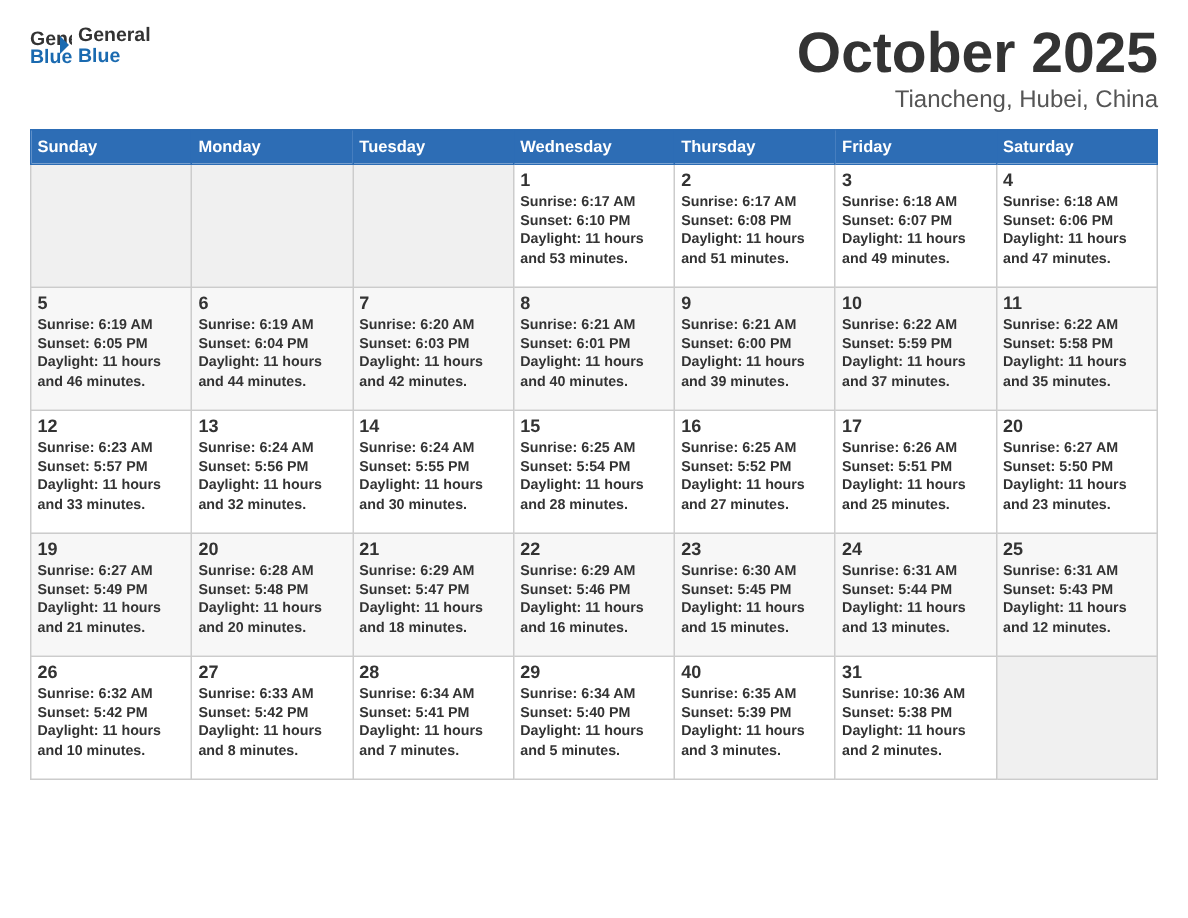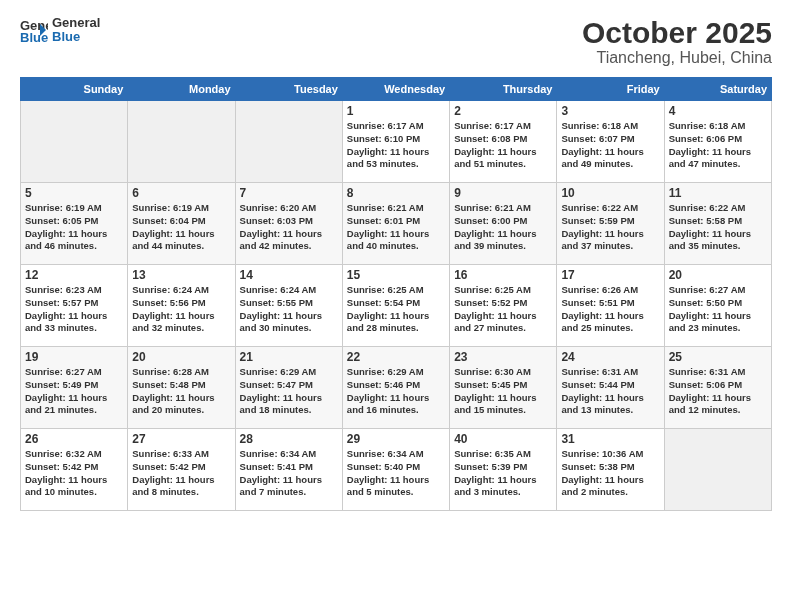--- a/index.html
+++ b/index.html
@@ -27,41 +27,41 @@
       gap: 4px;
     }
     .logo-icon {
       width: 28px;
       height: 28px;
     }
     .title-block {
       text-align: right;
     }
     .month-title {
-      font-size: 30px;
+      font-size: 38px;
       font-weight: bold;
       color: #333;
       line-height: 1.1;
     }
     .subtitle {
       font-size: 16px;
       color: #555;
     }
     .calendar {
       width: 100%;
       border-collapse: collapse;
       table-layout: fixed;
     }
     .calendar th {
       background: #2d6db5;
       color: #fff;
       font-size: 11px;
       font-weight: bold;
       padding: 5px 4px;
-      text-align: right;
+      text-align: left;
       border: 1px solid #2d6db5;
     }
     .calendar td {
       border: 1px solid #ccc;
       vertical-align: top;
       padding: 3px 4px;
       height: 82px;
       background: #fff;
     }
     .calendar td.empty {
@@ -268,21 +268,21 @@
           </td>
           <td>
             <div class="day-num">24</div>
             <div class="day-info">Sunrise: 6:31 AM
 Sunset: 5:44 PM
 Daylight: 11 hours and 13 minutes.</div>
           </td>
           <td>
             <div class="day-num">25</div>
             <div class="day-info">Sunrise: 6:31 AM
-Sunset: 5:06 PM
+Sunset: 5:43 PM
 Daylight: 11 hours and 12 minutes.</div>
           </td>
         </tr>
         <tr>
           <td>
             <div class="day-num">26</div>
             <div class="day-info">Sunrise: 6:32 AM
 Sunset: 5:42 PM
 Daylight: 11 hours and 10 minutes.</div>
           </td>

